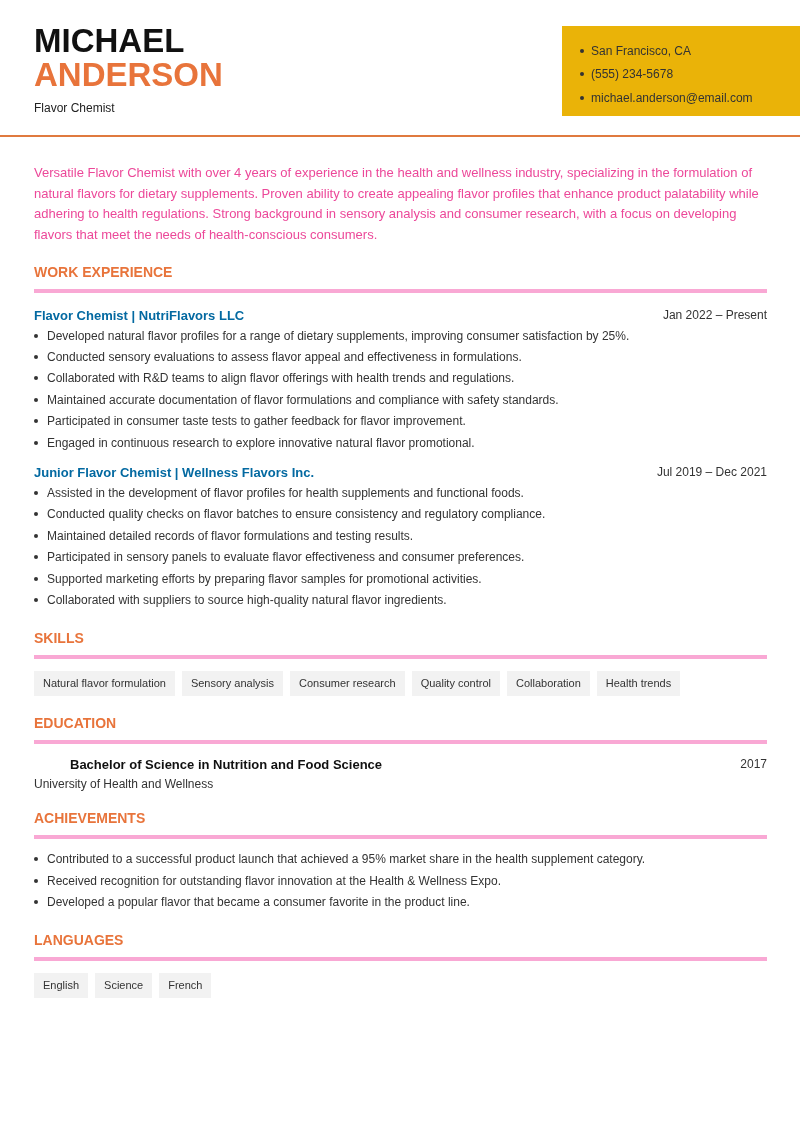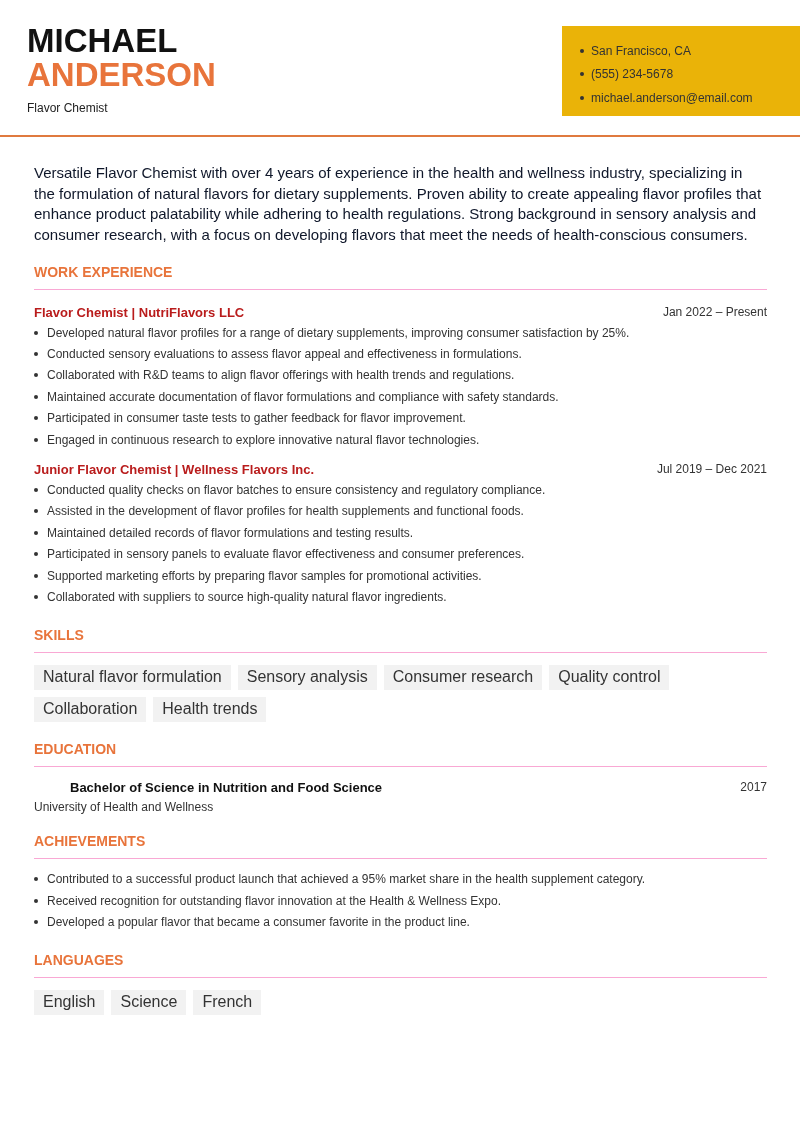--- a/index.html
+++ b/index.html
@@ -1,44 +1,44 @@
 <!DOCTYPE html>
 <html><head>
   <meta charset="utf-8">
   <style>
     * { box-sizing: border-box; margin: 0; padding: 0; }
     html, body { width: 800px; height: 1130px; background: #ffffff; }
     body { font-family: "Liberation Sans", "DejaVu Sans", sans-serif; color: #222; position: relative; overflow: hidden; }
 
     .header { position: relative; height: 137px; border-bottom: 2px solid #e07a3f; }
-    .name-block { position: absolute; left: 27px; top: 24px; }
+    .name-block { position: absolute; left: 34px; top: 24px; }
     .first-name { font-size: 33px; font-weight: 700; color: #111; line-height: 34px; letter-spacing: 0px; }
     .last-name { font-size: 33px; font-weight: 700; color: #e8743b; line-height: 34px; }
     .job-title { font-size: 12px; color: #222; margin-top: 9px; }
 
     .contact-box { position: absolute; left: 562px; top: 26px; width: 238px; height: 90px; background: #eab308; padding: 13px 0 0 18px; }
     .contact-item { font-size: 12px; color: #333; height: 23.5px; display: flex; align-items: center; }
     .bullet { display: inline-block; width: 4px; height: 4px; background: #333; border-radius: 50%; margin-right: 7px; flex: none; }
 
     .content { position: absolute; left: 34px; top: 163px; width: 733px; }
-    .summary { font-size: 15px; line-height: 20.5px; color: #0f172a; }
+    .summary { font-size: 13px; line-height: 20.5px; color: #ec4899; }
 
     .section { margin-top: 19px; }
-    .section-title { font-size: 14px; font-weight: 700; color: #e8743b; padding-bottom: 9px; border-bottom: 1px solid #f9a8d4; }
+    .section-title { font-size: 14px; font-weight: 700; color: #e8743b; padding-bottom: 9px; border-bottom: 4px solid #f9a8d4; }
 
     .job { margin-top: 12px; }
     .job-head { display: flex; justify-content: space-between; align-items: center; height: 20px; }
-    .job-role { font-size: 13px; font-weight: 700; color: #b91c1c; }
+    .job-role { font-size: 13px; font-weight: 700; color: #0369a1; }
     .job-dates { font-size: 12px; color: #333; }
     .bullets { list-style: none; }
     .bullets li { font-size: 12px; color: #333; height: 21.4px; display: flex; align-items: center; }
     .bullets li .bullet { margin-left: 0; margin-right: 9px; }
 
     .tags { display: flex; gap: 7px; margin-top: 12px; flex-wrap: wrap; }
-    .tag { background: #f2f2f2; font-size: 16px; color: #333; padding: 0 9px; height: 25px; display: flex; align-items: center; }
+    .tag { background: #f2f2f2; font-size: 11px; color: #333; padding: 0 9px; height: 25px; display: flex; align-items: center; }
 
     .edu-row { display: flex; justify-content: space-between; margin-top: 13px; }
     .edu-degree { font-size: 13px; font-weight: 700; color: #111; padding-left: 36px; }
     .edu-year { font-size: 12px; color: #333; }
     .edu-school { font-size: 12px; color: #333; margin-top: 5px; }
   </style>
 </head>
 <body>
 
 <div class="header">
@@ -90,38 +90,38 @@
         <li>
             <span class="bullet"></span>
             <span>Maintained accurate documentation of flavor formulations and compliance with safety standards.</span>
           </li>
         <li>
             <span class="bullet"></span>
             <span>Participated in consumer taste tests to gather feedback for flavor improvement.</span>
           </li>
         <li>
             <span class="bullet"></span>
-            <span>Engaged in continuous research to explore innovative natural flavor technologies.</span>
+            <span>Engaged in continuous research to explore innovative natural flavor promotional.</span>
           </li>
       </ul>
     </div>
 
     <div class="job" style="margin-top:9px;">
       <div class="job-head">
         <span class="job-role">Junior Flavor Chemist | Wellness Flavors Inc.</span>
         <span class="job-dates">Jul 2019 – Dec 2021</span>
       </div>
       <ul class="bullets">
         <li>
             <span class="bullet"></span>
-            <span>Conducted quality checks on flavor batches to ensure consistency and regulatory compliance.</span>
+            <span>Assisted in the development of flavor profiles for health supplements and functional foods.</span>
           </li>
         <li>
             <span class="bullet"></span>
-            <span>Assisted in the development of flavor profiles for health supplements and functional foods.</span>
+            <span>Conducted quality checks on flavor batches to ensure consistency and regulatory compliance.</span>
           </li>
         <li>
             <span class="bullet"></span>
             <span>Maintained detailed records of flavor formulations and testing results.</span>
           </li>
         <li>
             <span class="bullet"></span>
             <span>Participated in sensory panels to evaluate flavor effectiveness and consumer preferences.</span>
           </li>
         <li>

